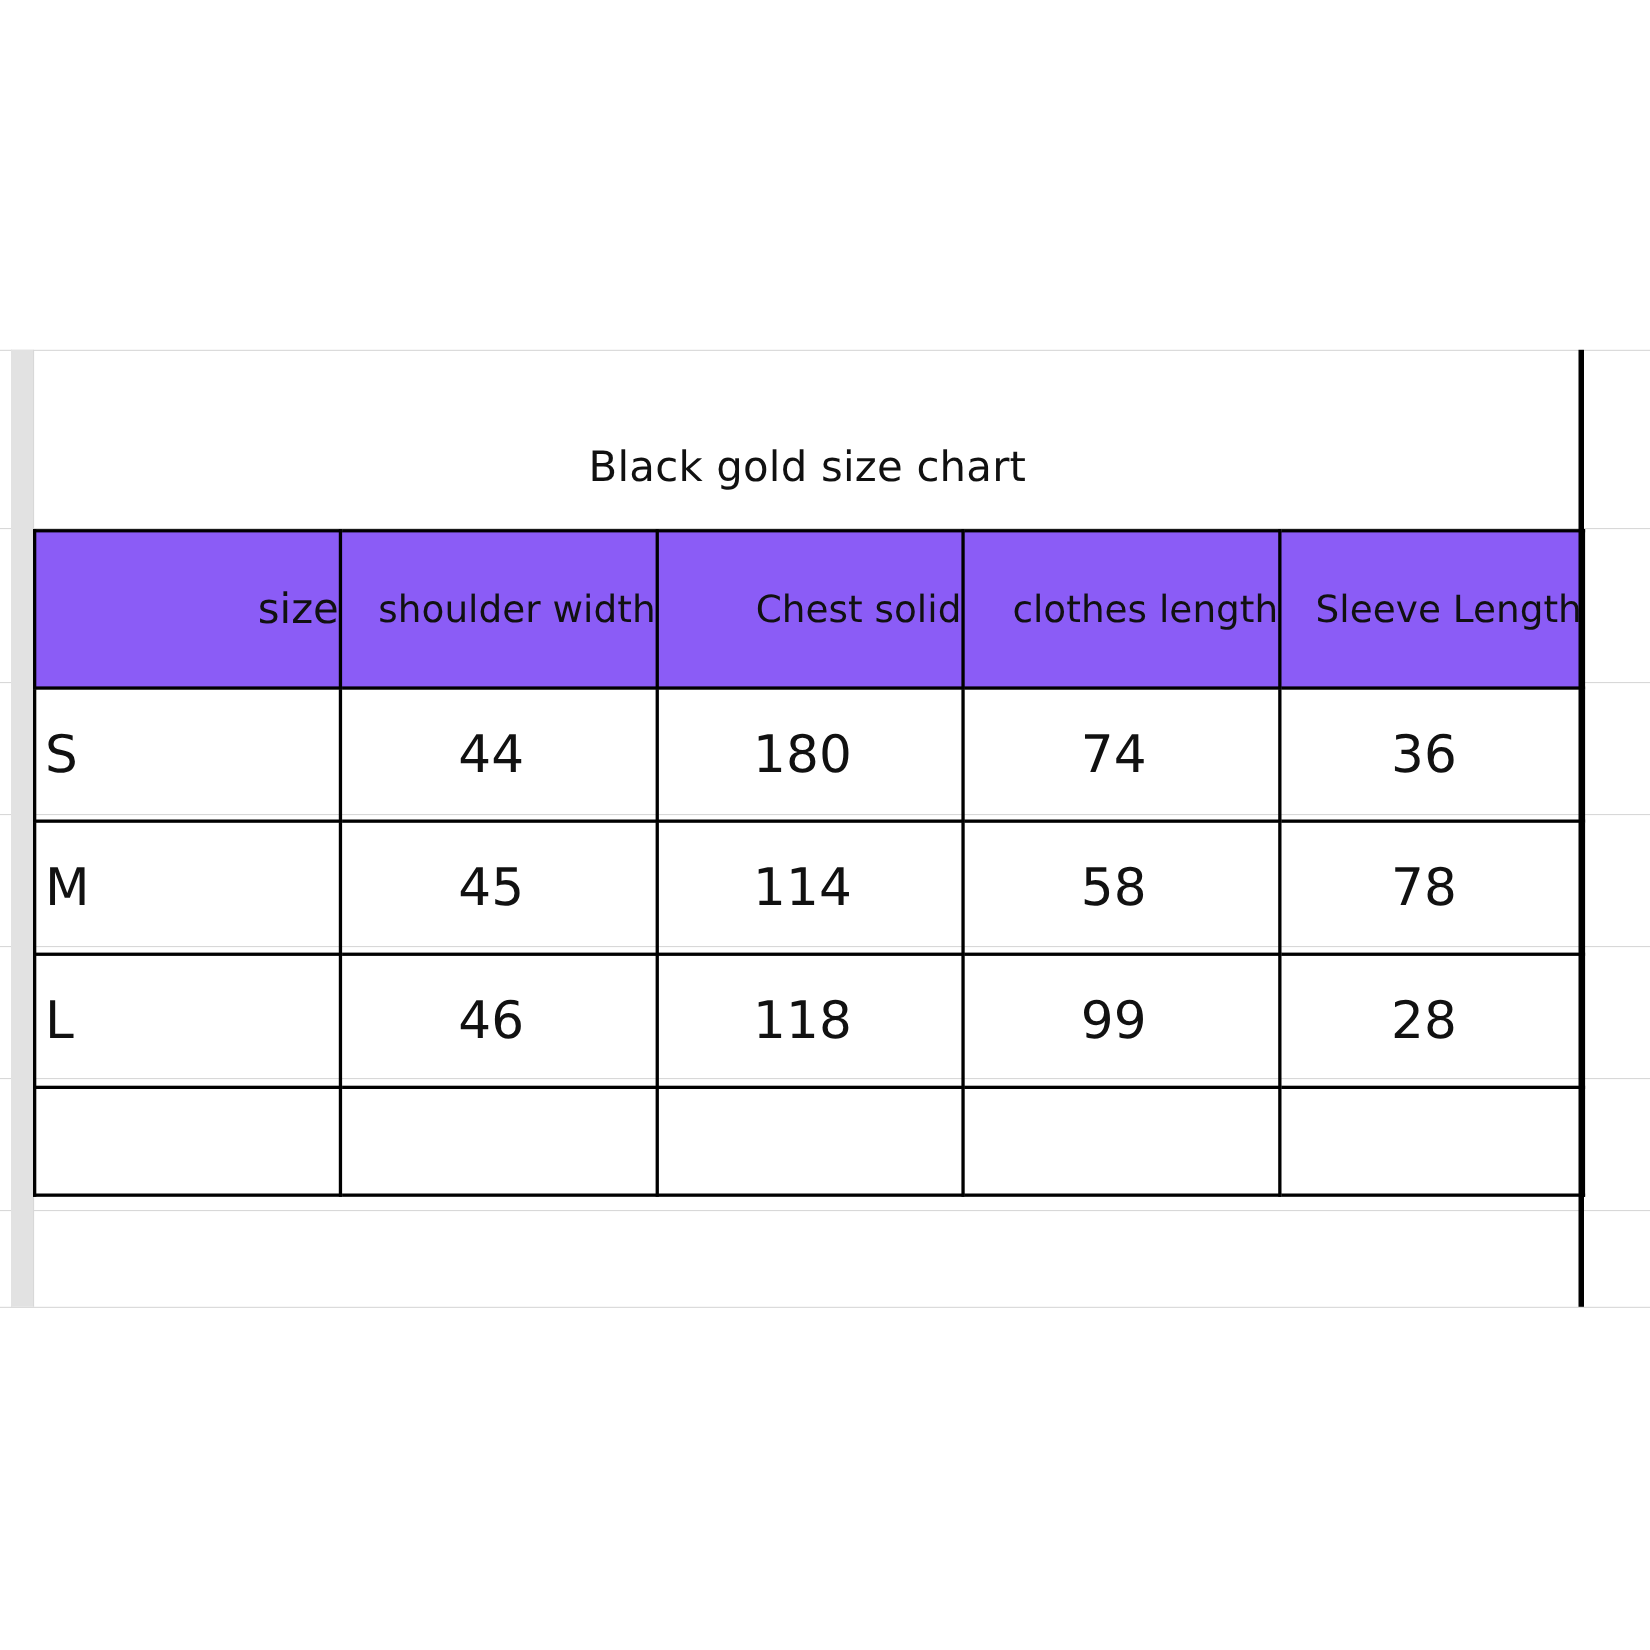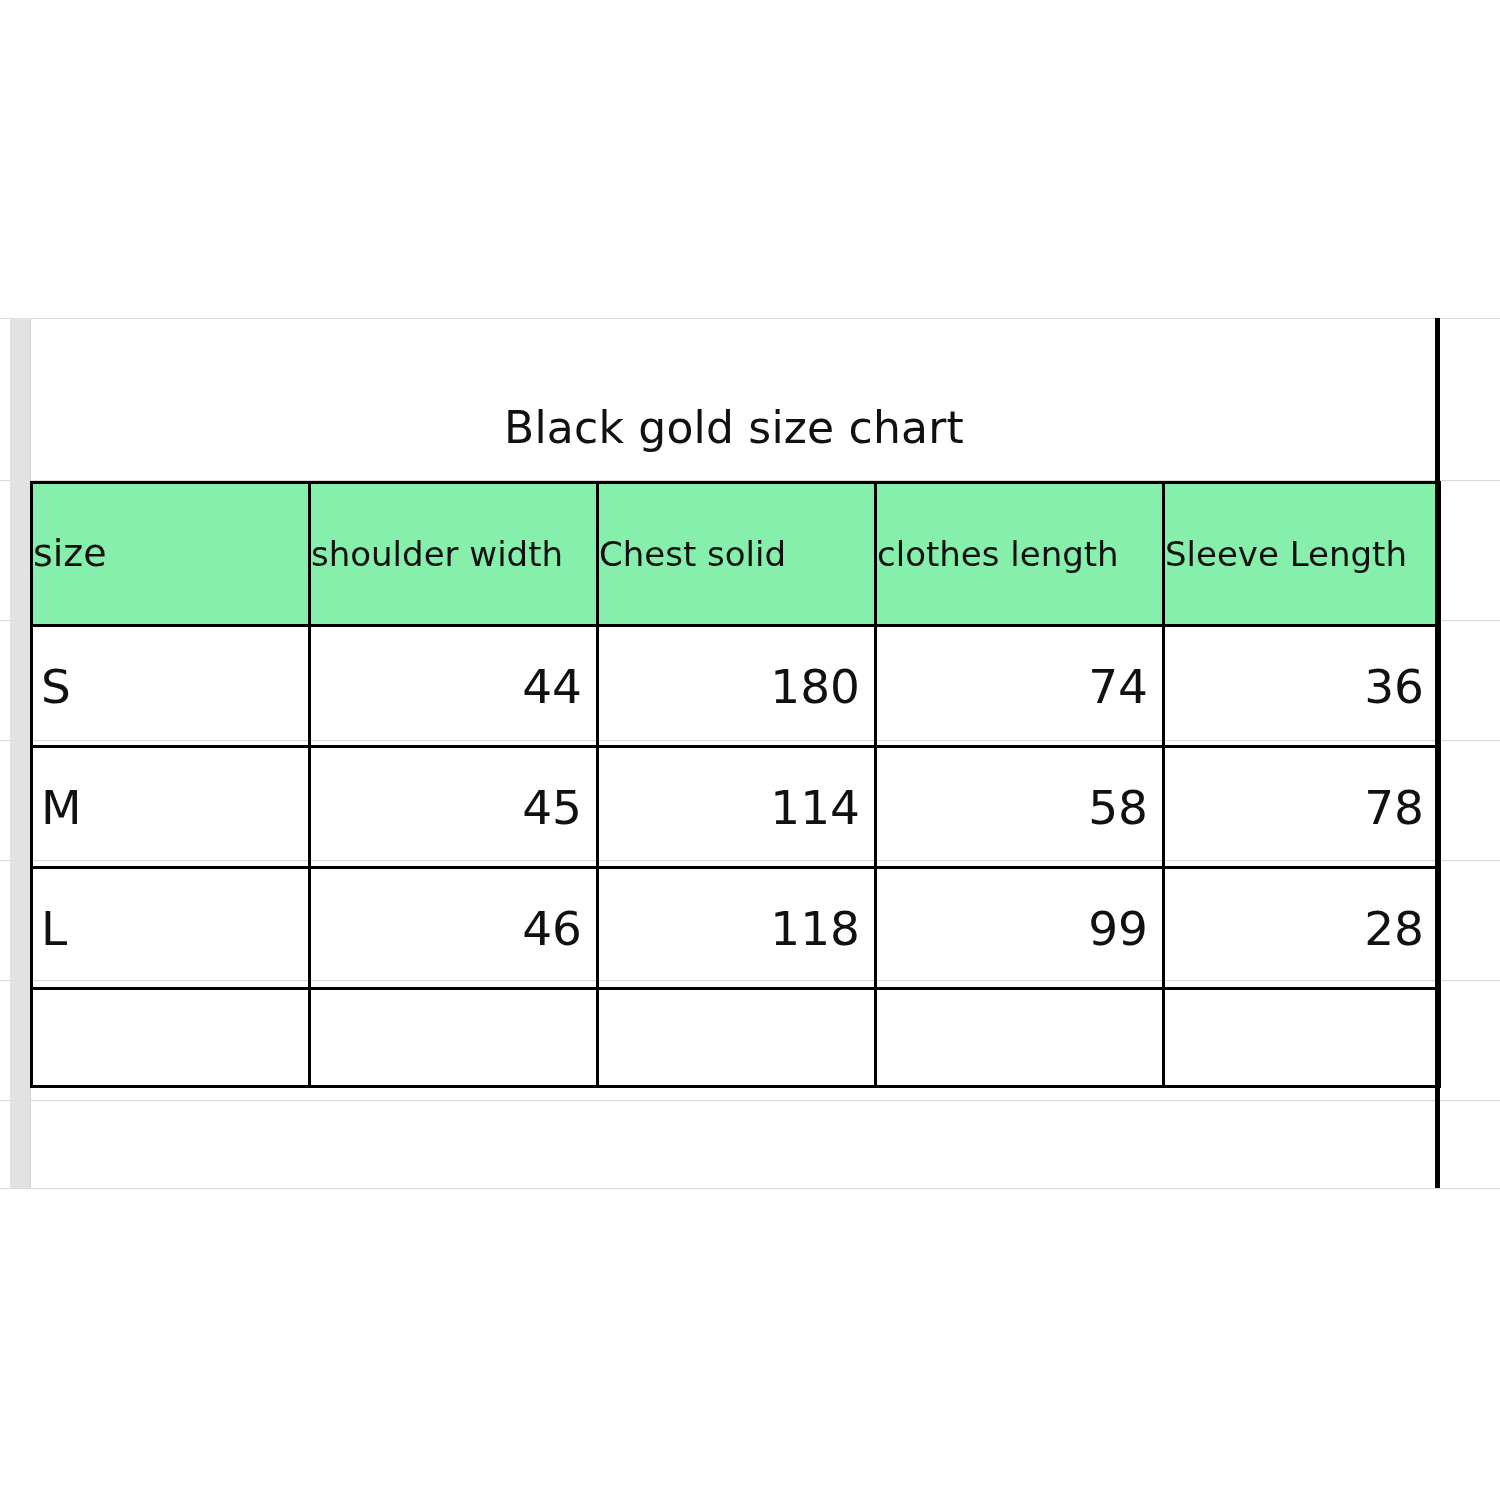--- a/index.html
+++ b/index.html
@@ -56,21 +56,21 @@
     width: 1408px;
     height: 870px;
   }
 
   .chart-title {
     position: absolute;
     left: 0;
     top: 84px;
     width: 1408px;
     text-align: center;
-    font-size: 44px;
+    font-size: 38px;
     color: #111;
     letter-spacing: 0.2px;
     white-space: nowrap;
   }
 
   table.size-table {
     position: absolute;
     left: 0;
     top: 163px;
     width: 1408px;
@@ -84,43 +84,43 @@
     margin: 0;
   }
   
   col.c0 { width: 278px; }
   col.c1 { width: 288px; }
   col.c2 { width: 278px; }
   col.c3 { width: 288px; }
   col.c4 { width: 276px; }
 
   thead th {
-    background: #86efac;
+    background: #8b5cf6;
     height: 140px;
     vertical-align: middle;
-    text-align: left;
+    text-align: right;
     font-weight: normal;
     font-size: 34px;
     color: #111;
     line-height: 1.08;
   }
   thead th.size-head { font-size: 38px; }
 
   tbody td {
     height: 118px;
     font-size: 47px;
     color: #111;
     vertical-align: middle;
   }
   tbody td.label {
     text-align: left;
     padding-left: 8px;
   }
   tbody td.num {
-    text-align: right;
+    text-align: center;
     padding-right: 14px;
   }
   tbody tr.blank td { height: 95px; }
 
   
   .right-rule {
     position: absolute;
     left: 1405px;
     top: 0;
     width: 5px;

